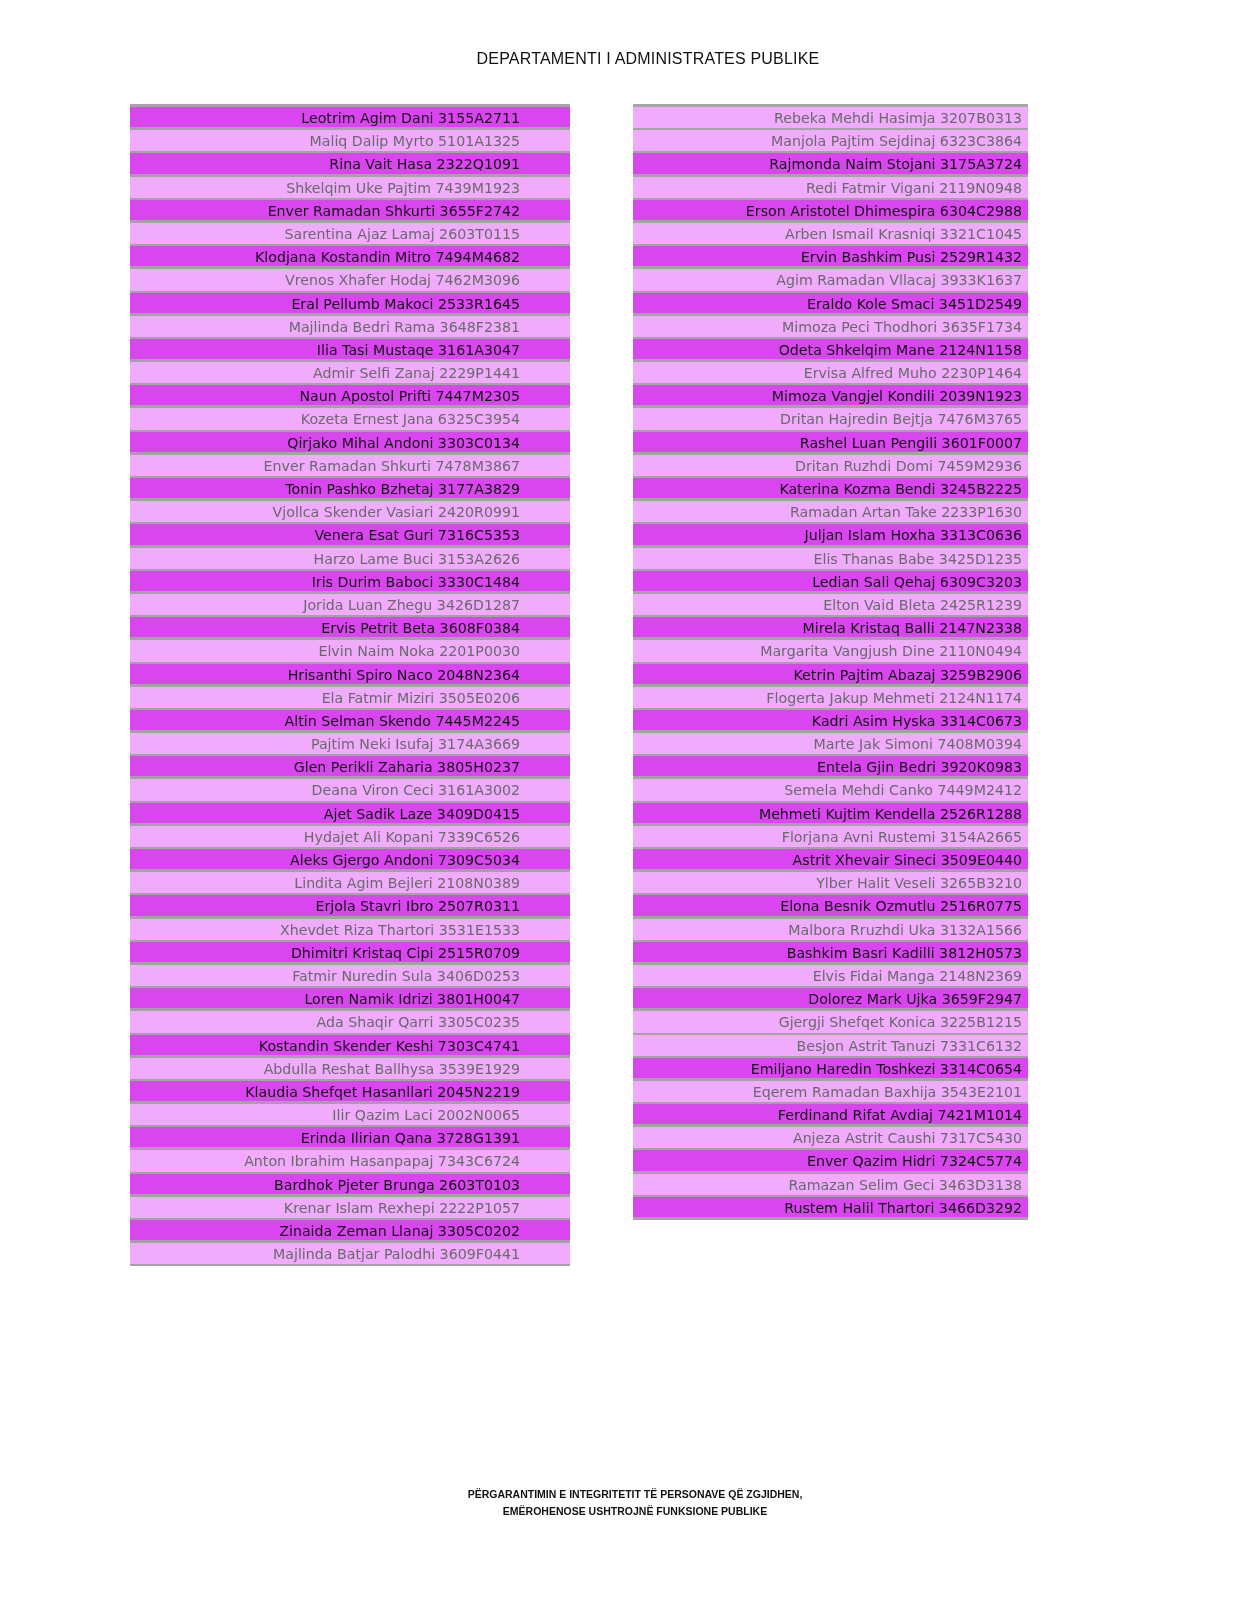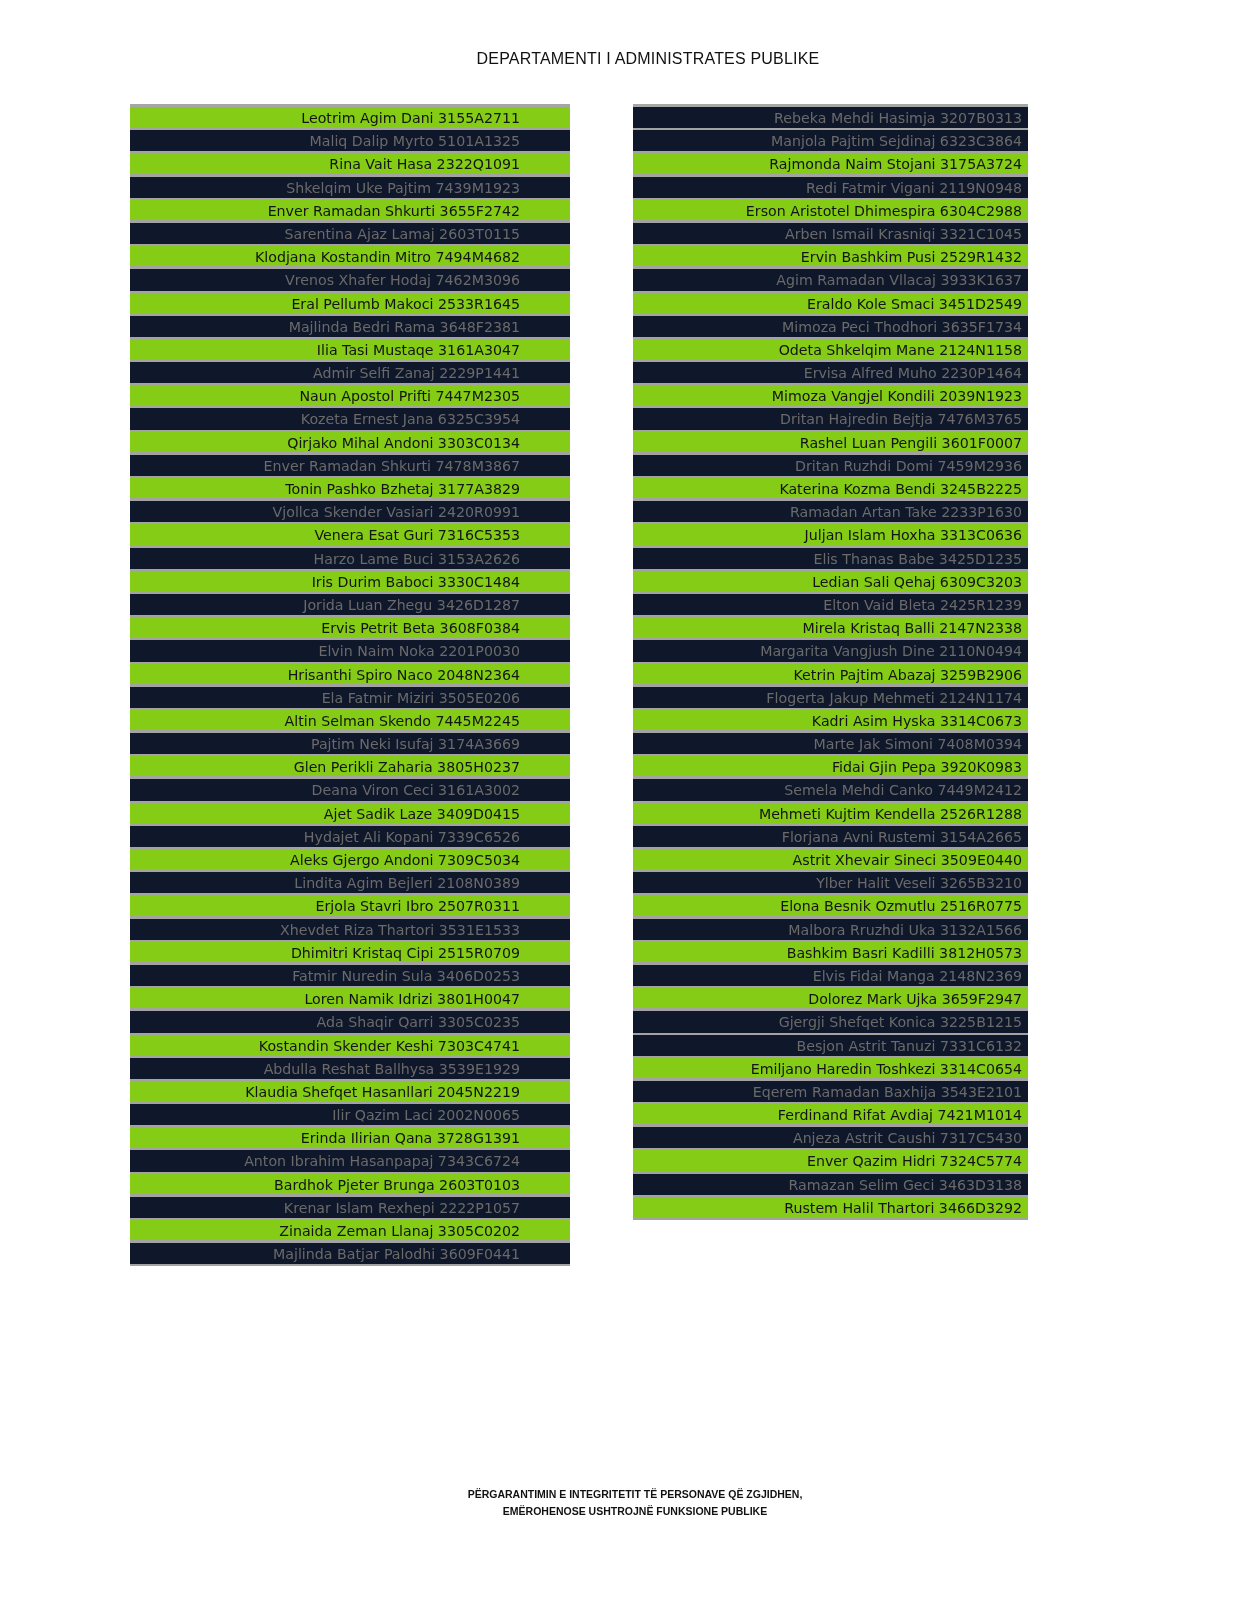--- a/index.html
+++ b/index.html
@@ -8,22 +8,22 @@
   .title { position: absolute; top: 50px; left: 0; width: 1296px; text-align: center;
            font-family: "Liberation Sans", sans-serif; font-size: 16px; color: #111; letter-spacing: 0.2px; }
   .col { position: absolute; top: 104px; }
   .col.left { left: 130px; width: 440px; }
   .col.right { left: 633px; width: 395px; }
   .col .rule-top { height: 3px; background: #a6a6a6; }
   .row { height: 23.2px; line-height: 23.2px; text-align: right; font-size: 14.2px;
          white-space: nowrap; padding-right: 50px; box-sizing: border-box;
          border-bottom: 3px solid #a3a3a3; }
   .col.right .row { padding-right: 6px; }
-  .row.shade { background: #84cc16; color: #141414; }
-  .row.plain { background: #0f172a; color: #6a6a6a; border-bottom-width: 2.5px; }
+  .row.shade { background: #d946ef; color: #141414; }
+  .row.plain { background: #f0abfc; color: #6a6a6a; border-bottom-width: 2.5px; }
   .footer { position: absolute; top: 1486px; left: 0; width: 1270px; text-align: center;
             font-family: "Liberation Sans", sans-serif; font-size: 10.5px; font-weight: bold;
             color: #111; line-height: 17px; }
 </style>
 </head>
 <body>
 
 <div class="title">DEPARTAMENTI I ADMINISTRATES PUBLIKE</div>
 
 <div class="col left">
@@ -106,21 +106,21 @@
       <div class="row shade">Juljan Islam Hoxha 3313C0636</div>
       <div class="row plain">Elis Thanas Babe 3425D1235</div>
       <div class="row shade">Ledian Sali Qehaj 6309C3203</div>
       <div class="row plain">Elton Vaid Bleta 2425R1239</div>
       <div class="row shade">Mirela Kristaq Balli 2147N2338</div>
       <div class="row plain">Margarita Vangjush Dine 2110N0494</div>
       <div class="row shade">Ketrin Pajtim Abazaj 3259B2906</div>
       <div class="row plain">Flogerta Jakup Mehmeti 2124N1174</div>
       <div class="row shade">Kadri Asim Hyska 3314C0673</div>
       <div class="row plain">Marte Jak Simoni 7408M0394</div>
-      <div class="row shade">Fidai Gjin Pepa 3920K0983</div>
+      <div class="row shade">Entela Gjin Bedri 3920K0983</div>
       <div class="row plain">Semela Mehdi Canko 7449M2412</div>
       <div class="row shade">Mehmeti Kujtim Kendella 2526R1288</div>
       <div class="row plain">Florjana Avni Rustemi 3154A2665</div>
       <div class="row shade">Astrit Xhevair Sineci 3509E0440</div>
       <div class="row plain">Ylber Halit Veseli 3265B3210</div>
       <div class="row shade">Elona Besnik Ozmutlu 2516R0775</div>
       <div class="row plain">Malbora Rruzhdi Uka 3132A1566</div>
       <div class="row shade">Bashkim Basri Kadilli 3812H0573</div>
       <div class="row plain">Elvis Fidai Manga 2148N2369</div>
       <div class="row shade">Dolorez Mark Ujka 3659F2947</div>

